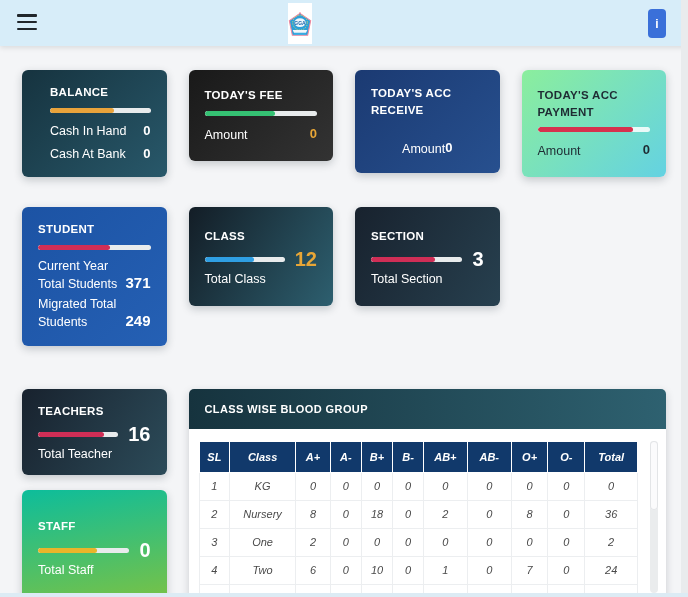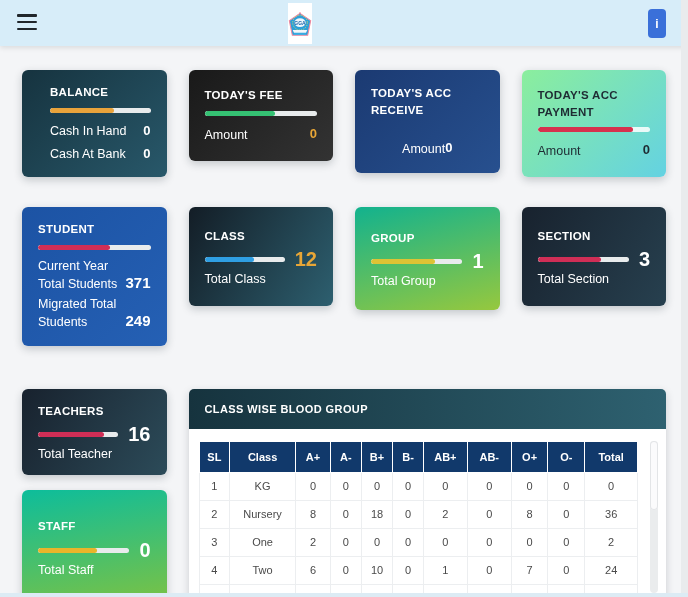--- a/index.html
+++ b/index.html
@@ -86,21 +86,21 @@
     background: #ffffff; border-radius: 5px;
     box-shadow: 0 3px 8px rgba(25,35,45,.18);
     overflow: hidden; height: 210px;
     display: flex; flex-direction: column;
   }
   .panel-head {
     background: linear-gradient(90deg,#16333e,#2e6170);
     color: #fff; font-size: 11px; font-weight: 700; letter-spacing: .4px;
     padding: 14px 16px; flex: 0 0 auto;
   }
-  .panel-body { flex: 1; display: flex; gap: 12px; padding: 12px 8px 0 10px; overflow: hidden; }
+  .panel-body { flex: 1; display: flex; gap: 12px; padding: 12px 8px 0 10px; overflow: hidden; font-style: italic; }
   .tbl-scroll { flex: 1; overflow: hidden; }
   table { width: 100%; border-collapse: collapse; table-layout: fixed; }
   thead th {
     background: #11396b; color: #fff;
     font-size: 11px; font-weight: 700;
     padding: 9px 2px; border: 1.5px solid #fff;
   }
   tbody td {
     font-size: 11px; color: #4a4a4a; text-align: center;
     padding: 7.5px 2px; border: 1px solid #eceef0; background:#fff;
@@ -219,30 +219,20 @@
       <div class="card-title">CLASS</div>
       <div class="stat-mid">
         <div class="bar">
             <span class="bar-fill" style="background: rgb(47, 159, 227); width: 62%;"></span>
           </div>
         <span class="big-num amber">12</span>
       </div>
       <div class="stat-label">Total Class</div>
     </div>
 
-    <div class="card c-group">
-      <div class="card-title">GROUP</div>
-      <div class="stat-mid">
-        <div class="bar">
-            <span class="bar-fill" style="background: rgb(221, 195, 52); width: 70%;"></span>
-          </div>
-        <span class="big-num">1</span>
-      </div>
-      <div class="stat-label">Total Group</div>
-    </div>
 
     <div class="card c-section">
       <div class="card-title">SECTION</div>
       <div class="stat-mid">
         <div class="bar">
             <span class="bar-fill" style="background: rgb(208, 46, 86); width: 70%;"></span>
           </div>
         <span class="big-num">3</span>
       </div>
       <div class="stat-label">Total Section</div>

